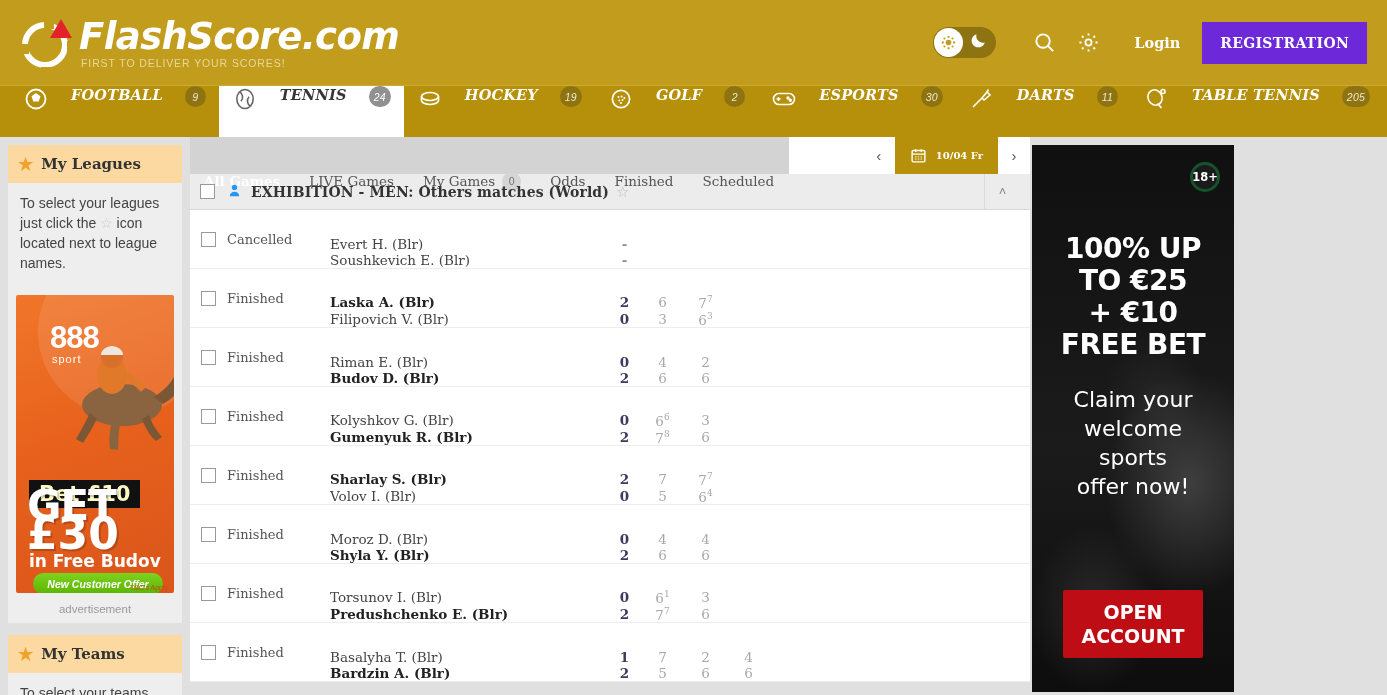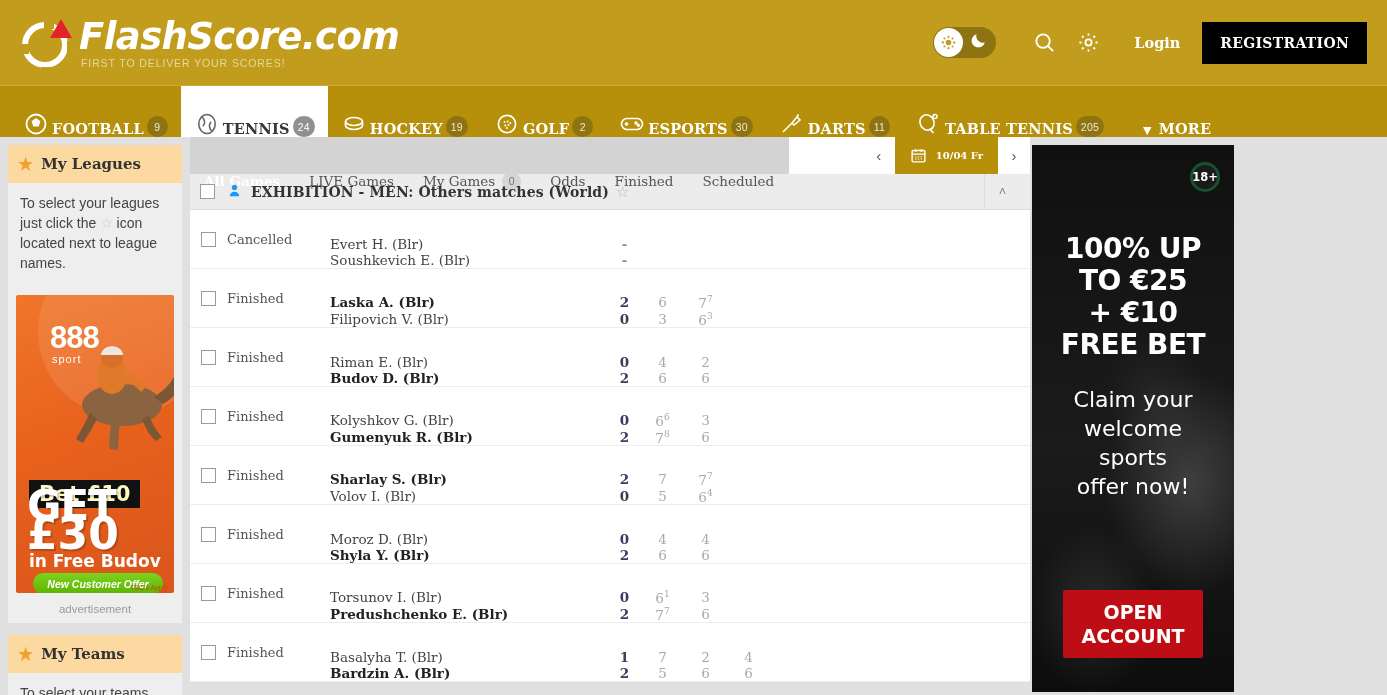--- a/index.html
+++ b/index.html
@@ -63,34 +63,34 @@
   .theme-moon { color: #fff; font-size: 17px; margin-left: 6px; }
   .hicon {
     width: 44px; height: 44px; display: flex; align-items: center; justify-content: center;
     color: #fff;
   }
   .login-link {
     color: #fff; font-size: 14.5px; font-weight: bold; margin: 0 22px 0 24px;
     font-family: "DejaVu Serif", serif;
   }
   .reg-btn {
-    background: #000000; color: #fff; font-size: 14px; font-weight: bold;
+    background: #6d28d9; color: #fff; font-size: 14px; font-weight: bold;
     padding: 13px 18px; letter-spacing: 0.3px; font-family: "DejaVu Serif", serif;
   }
 
   
   .sportnav {
     height: 52px; background: #b6900a;
     display: flex; align-items: stretch; padding-left: 10px;
     border-top: 1px solid #cdab2f;
   }
   .sport {
-    display: flex; align-items: flex-end; gap: 3px; padding: 0 13px;
+    display: flex; align-items: flex-start; gap: 22px; padding: 0 13px;
     color: #fff; font-size: 14.5px; font-weight: bold; letter-spacing: 0.2px;
-    font-family: "DejaVu Serif", serif; white-space: nowrap;
+    font-family: "DejaVu Serif", serif; white-space: nowrap; font-style: italic;
   }
   .sport.active { background: #fff; color: #363636; }
   .sport-ico { width: 26px; height: 26px; display: flex; align-items: center; justify-content: center; }
   .badge {
     min-width: 21px; height: 21px; border-radius: 11px; background: #8e7313;
     color: #f0e8c8; font-size: 10.5px; font-weight: normal;
     display: flex; align-items: center; justify-content: center; padding: 0 5px;
     font-family: "Liberation Sans", sans-serif;
   }
   .sport.active .badge { background: #909090; color: #fff; }

